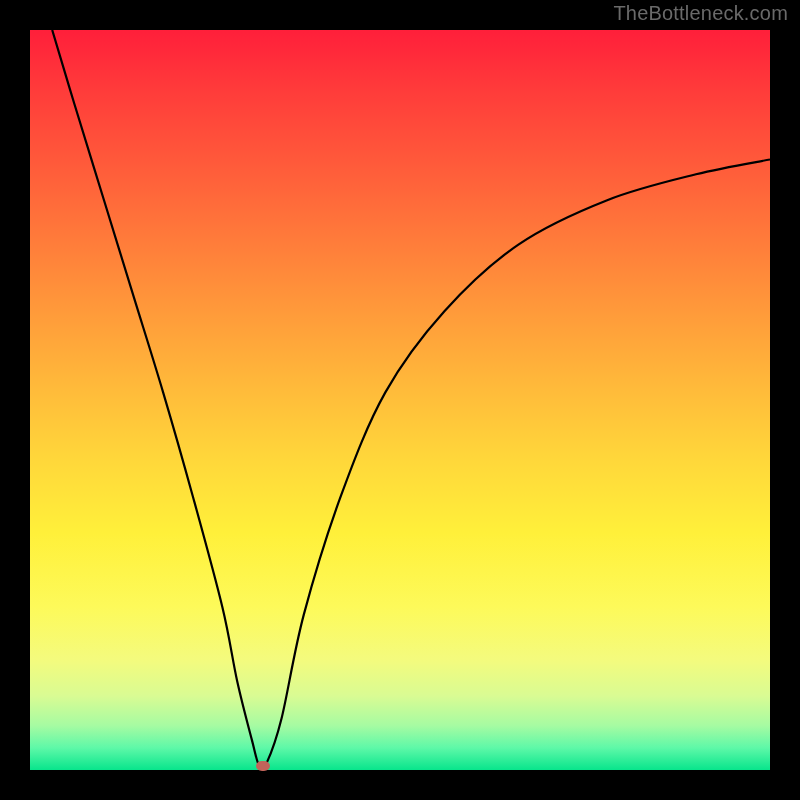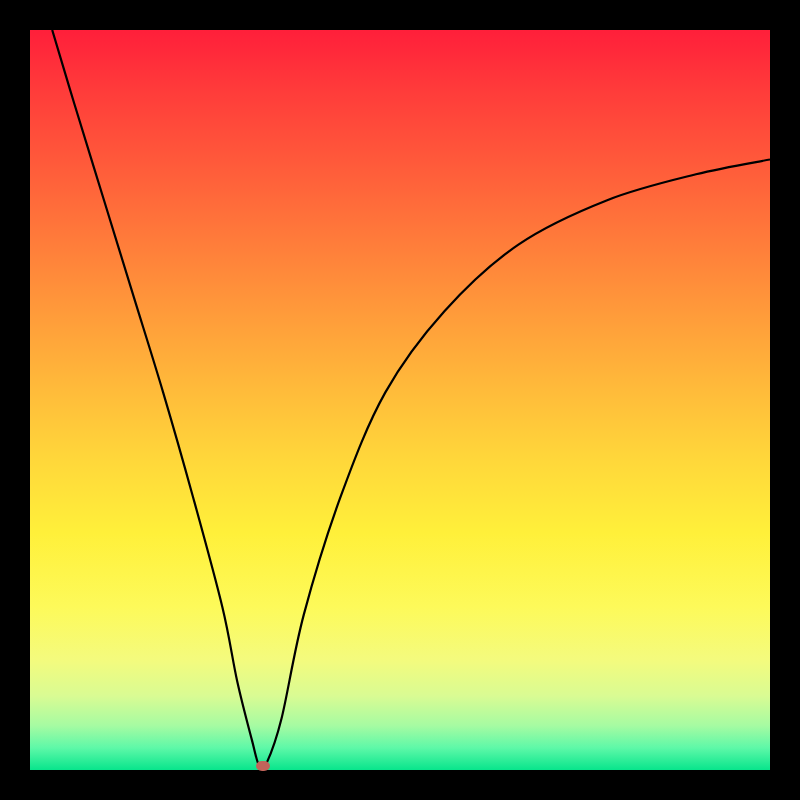--- a/index.html
+++ b/index.html
@@ -62,20 +62,21 @@
     height: 10px;
     background: #c1645a;
     border-radius: 6px / 5px;
     transform: translate(-50%, -50%);
   }
 </style>
 </head>
 <body>
 
 <div class="stage">
+  <div class="attribution">TheBottleneck.com</div>
 
   <div class="plot-area">
     <svg class="curve" viewBox="0 0 740 740" preserveAspectRatio="none">
       <path id="curve-path" d="M 22.20 0.00 C 25.90 12.33, 35.77 45.63, 44.40 74.00 C 53.03 102.37, 64.13 138.13, 74.00 170.20 C 83.87 202.27, 93.73 234.33, 103.60 266.40 C 113.47 298.47, 123.33 329.30, 133.20 362.60 C 143.07 395.90, 152.93 430.43, 162.80 466.20 C 172.67 501.97, 185.00 546.37, 192.40 577.20 C 199.80 608.03, 202.27 629.00, 207.20 651.20 C 212.13 673.40, 218.30 696.22, 222.00 710.40 C 225.70 724.58, 226.93 732.60, 229.40 736.30 C 231.87 740.00, 233.10 740.62, 236.80 732.60 C 240.50 724.58, 245.43 712.87, 251.60 688.20 C 257.77 663.53, 263.93 621.60, 273.80 584.60 C 283.67 547.60, 297.23 503.20, 310.80 466.20 C 324.37 429.20, 337.93 393.43, 355.20 362.60 C 372.47 331.77, 392.20 305.87, 414.40 281.20 C 436.60 256.53, 461.27 233.10, 488.40 214.60 C 515.53 196.10, 547.60 181.92, 577.20 170.20 C 606.80 158.48, 638.87 151.08, 666.00 144.30 C 693.13 137.52, 727.67 131.97, 740.00 129.50" fill="none" stroke="#000" stroke-width="2.2"></path>
     </svg>
     <div class="marker" id="min-marker" style="left: 233.1px; top: 736.3px;"></div>
   </div>
 </div>
 
 </body></html>

